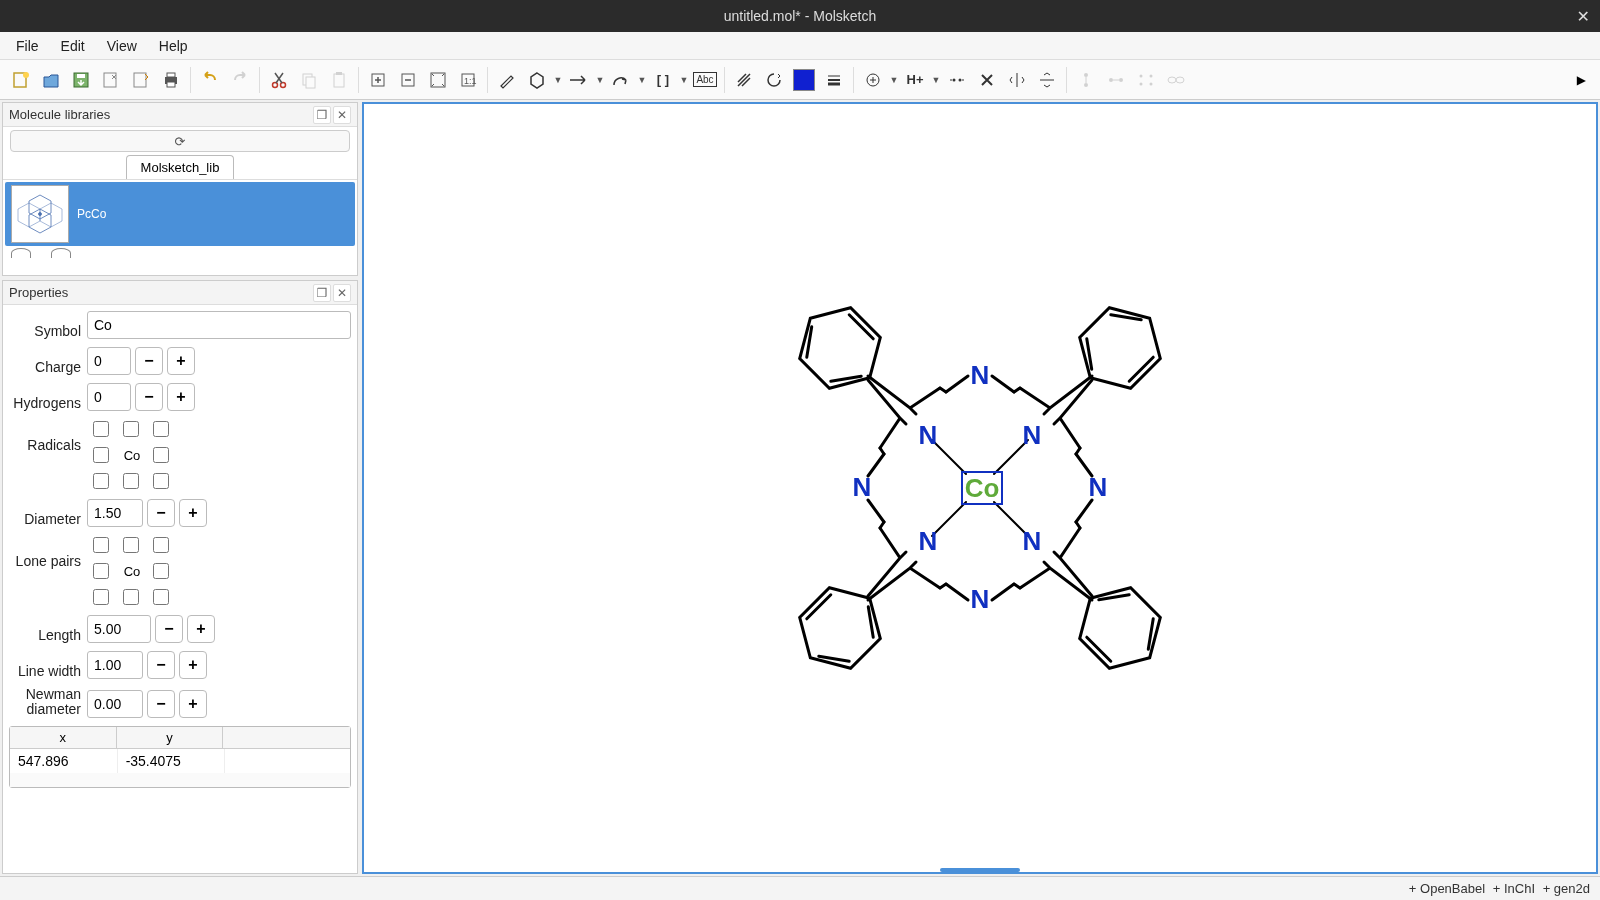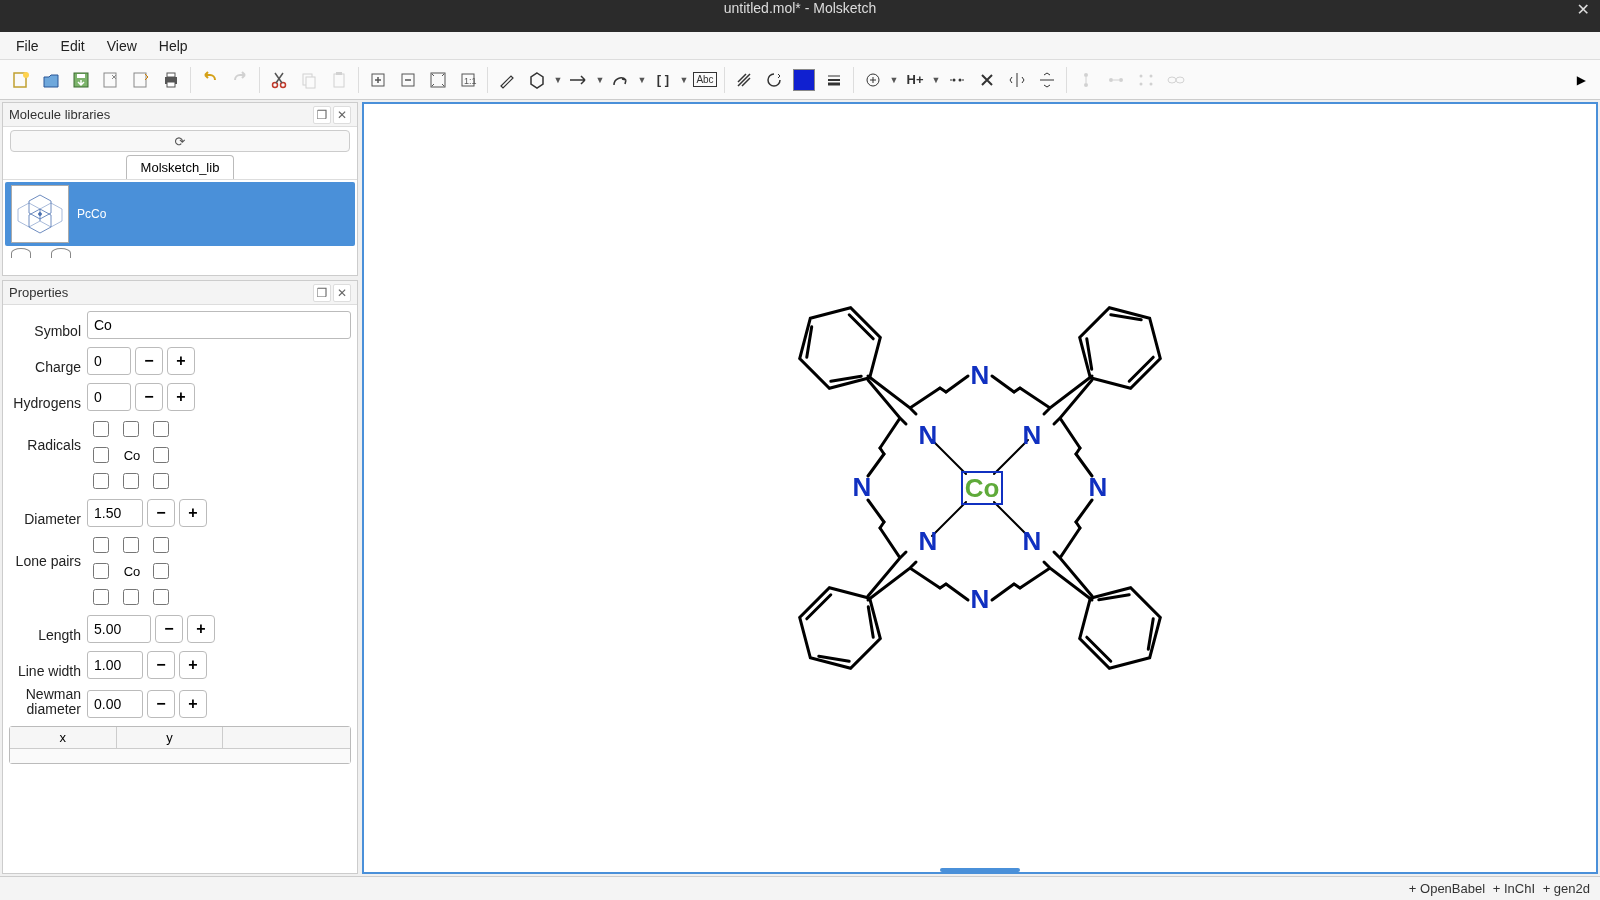--- a/index.html
+++ b/index.html
@@ -1,19 +1,19 @@
 <!DOCTYPE html>
 <html><head>
 <meta charset="utf-8">
 <style>
 * { box-sizing: border-box; margin: 0; padding: 0; font-family: "Segoe UI", Arial, sans-serif; }
 html, body { width: 1600px; height: 900px; overflow: hidden; background: #f0f0f0; }
 
 
-.titlebar { height: 32px; background: #2b2b2b; color: #ddd; display: flex; align-items: flex-start; justify-content: center; position: relative; font-size: 14px; }
+.titlebar { height: 32px; background: #2b2b2b; color: #ddd; display: flex; align-items: center; justify-content: center; position: relative; font-size: 14px; }
 .titlebar .close { position: absolute; right: 10px; font-size: 16px; color: #ddd; cursor: pointer; }
 
 
 .menubar { height: 28px; background: #f6f6f6; border-bottom: 1px solid #ddd; display: flex; align-items: center; padding: 0 6px; gap: 2px; }
 .menubar .menu-item { padding: 4px 10px; font-size: 14px; color: #222; cursor: pointer; border-radius: 3px; }
 
 
 .toolbar { height: 40px; background: #fafafa; border-bottom: 1px solid #ccc; display: flex; align-items: center; padding: 0 6px; position: relative; }
 .tool-btn { width: 30px; height: 30px; display: flex; align-items: center; justify-content: center; border-radius: 3px; cursor: pointer; font-size: 14px; color: #333; }
 .tool-btn.disabled { opacity: 0.35; cursor: default; }
@@ -459,20 +459,25 @@
           <div class="spin-btn">−</div>
           <div class="spin-btn">+</div>
         </div>
 
         <div class="coord-table">
           <div class="coord-hdr">
             <div>x</div>
             <div>y</div>
             <div style="flex:1.2"></div>
           </div>
+          <div class="coord-vals">
+            <div>547.896</div>
+            <div>-35.4075</div>
+            <div style="flex:1.2"></div>
+          </div>
           <div class="coord-blank"></div>
         </div>
 
       </div>
     </div>
   </div>
 
   <div class="canvas-wrap">
     <div class="canvas-inner">
       <div class="molecule">

